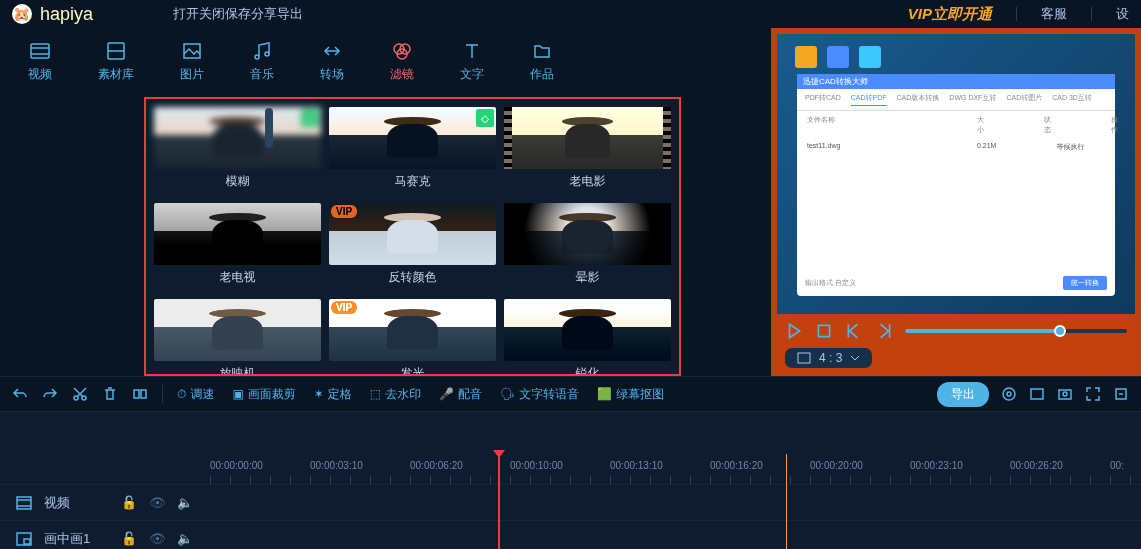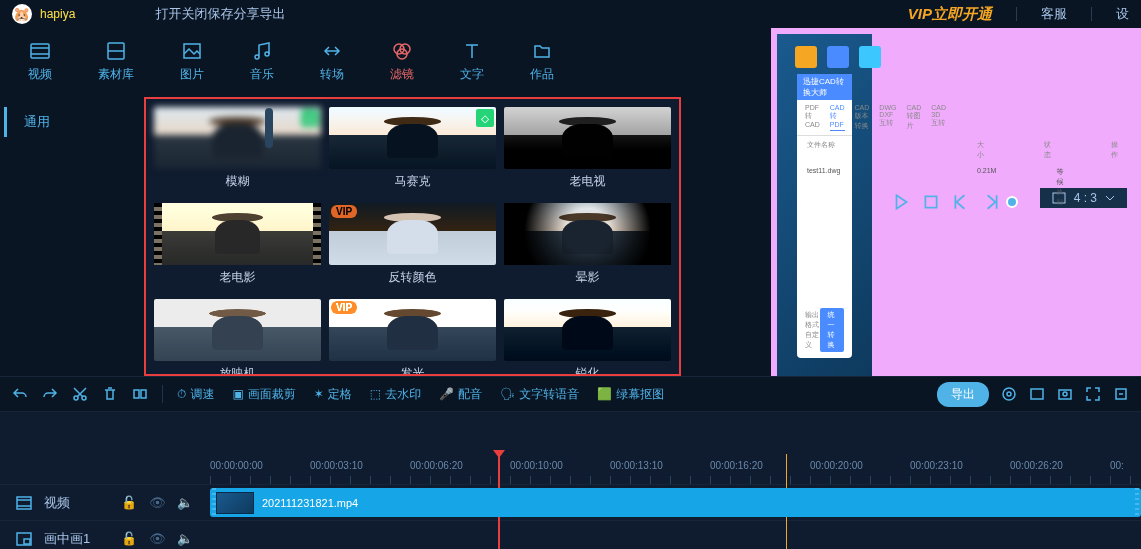--- a/index.html
+++ b/index.html
@@ -1,20 +1,20 @@
 <!DOCTYPE html>
 <html><head>
 <meta charset="utf-8">
 <style>
 * { margin: 0; padding: 0; box-sizing: border-box; font-family: "Microsoft YaHei", sans-serif; }
 body { background: #0f1b2e; color: #cbd5e1; width: 1141px; height: 549px; overflow: hidden; font-size: 13px; }
 
 .top-bar { display: flex; align-items: center; height: 28px; background: #0a1524; padding: 0 12px; }
 .logo { width: 20px; height: 20px; border-radius: 50%; background: #fff; display: flex; align-items: center; justify-content: center; font-size: 14px; margin-right: 8px; }
-.app-name { color: #fde047; font-size: 12px; margin-right: 80px; }
+.app-name { color: #fef9c3; font-size: 18px; margin-right: 80px; }
 .menu-items { display: flex; }
 .menu-item { color: #a8c5e8; cursor: pointer; }
 .top-right { margin-left: auto; display: flex; gap: 24px; align-items: center; }
 .vip { color: #f5a623; font-weight: bold; font-style: italic; font-size: 15px; }
 .divider { width: 1px; height: 14px; background: #2a3b52; }
 
 .main-row { display: flex; height: 348px; }
 .left-panel { flex: 1; background: #0a1524; display: flex; flex-direction: column; }
 .tabs-row { display: flex; padding: 8px 20px 0 20px; gap: 30px; }
 .tab { display: flex; flex-direction: column; align-items: center; gap: 4px; cursor: pointer; color: #4fb3e8; padding: 4px 8px; }
@@ -39,41 +39,41 @@
 .thumb.invert { filter: invert(1) hue-rotate(180deg); }
 .thumb.vignette::after { content:""; position:absolute; inset:0; background: radial-gradient(circle at 50% 45%, transparent 25%, #000 70%); }
 .thumb.glow { filter: brightness(1.3) saturate(1.2); }
 .thumb.sharp { filter: contrast(1.3); }
 .thumb.bright { filter: brightness(1.5) contrast(0.85); }
 .badge { position: absolute; top: 2px; right: 2px; width: 18px; height: 18px; background: #33c678; border-radius: 2px; display:flex;align-items:center;justify-content:center;color:#fff;font-size:10px;}
 .badge-vip { position: absolute; top: 2px; left: 2px; background: #e86f30; color: #fff; font-size: 10px; font-weight: bold; padding: 1px 5px; border-radius: 6px;}
 .filter-label { font-size: 12px; margin-top: 4px; color: #c5d3e8; }
 .scroll-thumb { position:absolute; right: 498px; top: 80px; width:8px; height:40px; background:#2a4560; border-radius:4px; }
 
-.preview { width: 370px; background: #f0abfc; display: flex; flex-direction: row; }
+.preview { width: 370px; background: #c2410c; display: flex; flex-direction: column; }
 .preview-canvas { flex: 1; margin: 6px 6px 0 6px; background: linear-gradient(135deg,#1a5a8e,#0e3a5e); position: relative; }
 .desk-icons { position:absolute; top:12px; left:18px; display:flex; gap:10px; }
 .desk-icon { width:22px; height:22px; background:#f5a623; border-radius:3px; }
 .desk-icon.b{background:#4a8cff}.desk-icon.c{background:#3dc7ff}
 .app-window { position:absolute; top:40px; left:20px; right:20px; bottom:18px; background:#fff; border-radius:4px; font-size:8px; color:#555;}
 .aw-titlebar{background:#4a8cff;color:#fff;padding:2px 6px;font-size:8px;}
 .aw-tabs{display:flex;gap:10px;padding:4px 8px;border-bottom:1px solid #ddd;font-size:7px;color:#888}
 .aw-tabs span.active{color:#4a8cff;border-bottom:1px solid #4a8cff;padding-bottom:2px}
 .aw-header{display:flex;padding:4px 10px;font-size:7px;color:#888;gap:60px}
 .aw-row{display:flex;padding:3px 10px;font-size:7px;gap:60px}
 .aw-bottom{position:absolute;bottom:6px;left:8px;right:8px;display:flex;justify-content:space-between;align-items:center;font-size:7px;color:#888}
 .aw-btn{background:#4a8cff;color:#fff;padding:2px 8px;border-radius:2px;font-size:7px}
 
 .player-controls { display: flex; align-items: center; gap: 12px; padding: 8px 14px; }
 .pc-btn { width: 18px; height: 18px; cursor: pointer; color: #4fb3e8; display:flex;align-items:center;justify-content:center; }
 .seekbar { flex: 1; height: 4px; background: #1a3550; border-radius: 2px; position: relative; }
 .seekbar-fill { position:absolute; left:0; top:0; bottom:0; width:70%; background:#4fb3e8; border-radius:2px; }
 .seekbar-handle { position:absolute; left:70%; top:50%; width:12px; height:12px; background:#4fb3e8; border:2px solid #fff; border-radius:50%; transform:translate(-50%,-50%); }
 .aspect { display: flex; align-items: center; gap: 6px; padding: 0 14px 8px 14px; }
-.aspect-sel { background:#16304a; padding:3px 12px; border-radius:0; color:#a8c5e8; display:flex; gap:8px; align-items:center; cursor:pointer; font-size:12px}
+.aspect-sel { background:#16304a; padding:3px 12px; border-radius:7px; color:#a8c5e8; display:flex; gap:8px; align-items:center; cursor:pointer; font-size:12px}
 
 .toolbar { display: flex; align-items: center; height: 36px; background: #0a1524; padding: 0 12px; gap: 14px; border-top:1px solid #162538; border-bottom:1px solid #162538;}
 .tb-btn { color: #4fb3e8; cursor: pointer; display:flex; align-items:center; gap:4px; font-size:12px; }
 .tb-sep { width:1px; height:18px; background:#1a3550; }
 .tb-right { margin-left:auto; display:flex; gap:12px; align-items:center; }
 .export-btn { background:#4fb3e8; color:#fff; padding:4px 14px; border-radius:12px; font-size:12px; cursor:pointer; }
 .tb-ico { width:16px; height:16px; }
 
 .timeline { background: #0f1b2e; margin-top: 42px; }
 .ruler { display:flex; padding: 6px 0 0 210px; font-size:10px; color:#6a8aab; position:relative; height:30px; }
@@ -167,52 +167,51 @@
         </div>
         <div class="tab">
           <svg viewBox="0 0 22 22" fill="none" stroke="currentColor" stroke-width="1.5">
             <path d="M4 6h5l2 2h7v9H4z"></path>
           </svg>
           <span class="tab-label">作品</span>
         </div>
       </div>
     <div class="left-content">
       <div class="sidebar">
-        <div class="sidebar-item active">通用</div>
       </div>
       <div class="filter-grid" id="filter-grid">
           <div class="filter-item">
             <div class="thumb blur">
               <div class="hat"></div>
               <div class="figure"></div>
               <div class="badge">◇</div>
             </div>
             <div class="filter-label">模糊</div>
           </div>
           <div class="filter-item">
             <div class="thumb pixel">
               <div class="hat"></div>
               <div class="figure"></div>
               <div class="badge">◇</div>
             </div>
             <div class="filter-label">马赛克</div>
           </div>
           <div class="filter-item">
+            <div class="thumb old-film film-frame">
+              <div class="hat"></div>
+              <div class="figure"></div>
+            </div>
+            <div class="filter-label">老电影</div>
+          </div>
+          <div class="filter-item">
             <div class="thumb old-tv">
               <div class="hat"></div>
               <div class="figure"></div>
             </div>
             <div class="filter-label">老电视</div>
-          </div>
-          <div class="filter-item">
-            <div class="thumb old-film film-frame">
-              <div class="hat"></div>
-              <div class="figure"></div>
-            </div>
-            <div class="filter-label">老电影</div>
           </div>
           <div class="filter-item">
             <div class="thumb invert">
               <div class="hat"></div>
               <div class="figure"></div>
               <div class="badge-vip">VIP</div>
             </div>
             <div class="filter-label">反转颜色</div>
           </div>
           <div class="filter-item">
@@ -437,26 +436,20 @@
           <rect x="1" y="1" width="14" height="12"></rect>
           <path d="M1 4h14M1 10h14"></path>
         </svg>
       <span>视频</span>
       <div class="track-icons">
         <span>🔓</span>
         <span>👁</span>
         <span>🔈</span>
       </div>
     </div>
-    <div class="track-body">
-      <div class="clip">
-        <div class="clip-thumb"></div>
-        <span>202111231821.mp4</span>
-      </div>
-    </div>
   </div>
   <div class="track">
     <div class="track-head">
       <svg width="16" height="14" viewBox="0 0 16 14" fill="none" stroke="#4fb3e8" stroke-width="1.5">
           <rect x="1" y="1" width="14" height="12"></rect>
           <rect x="8" y="7" width="6" height="5"></rect>
         </svg>
       <span>画中画1</span>
       <div class="track-icons">
         <span>🔓</span>

